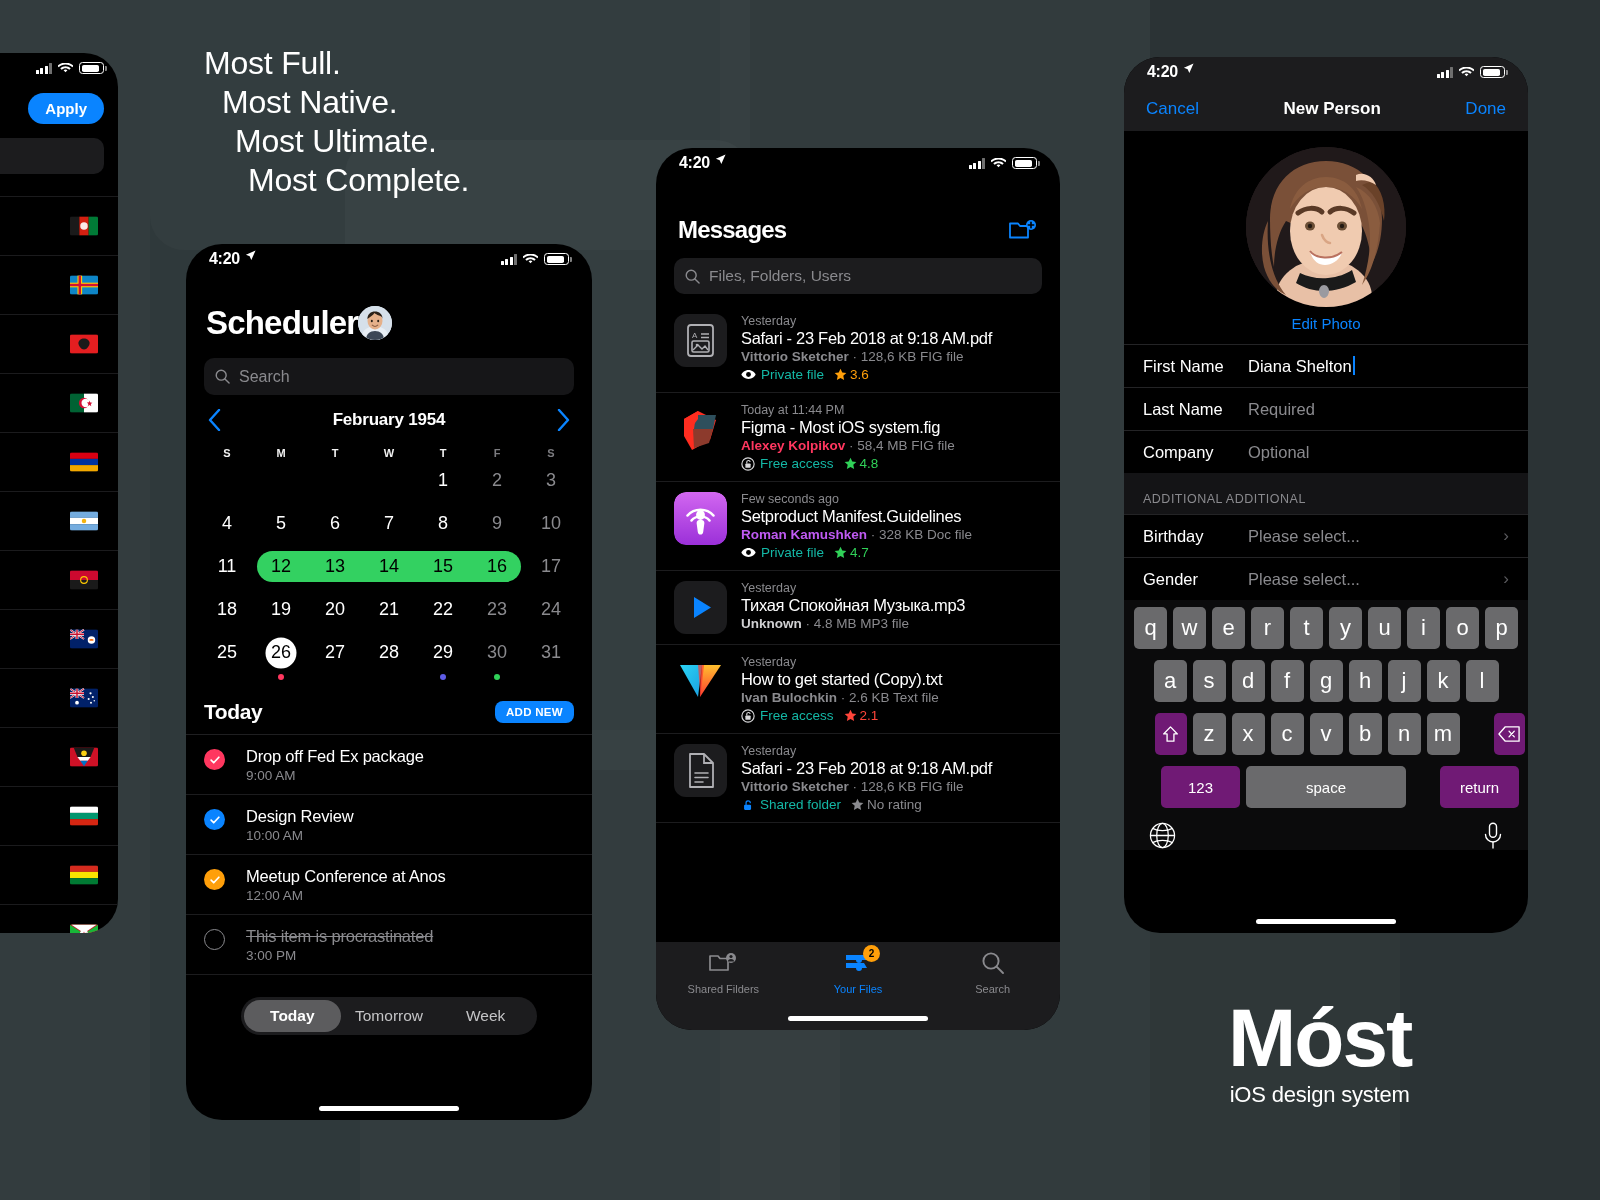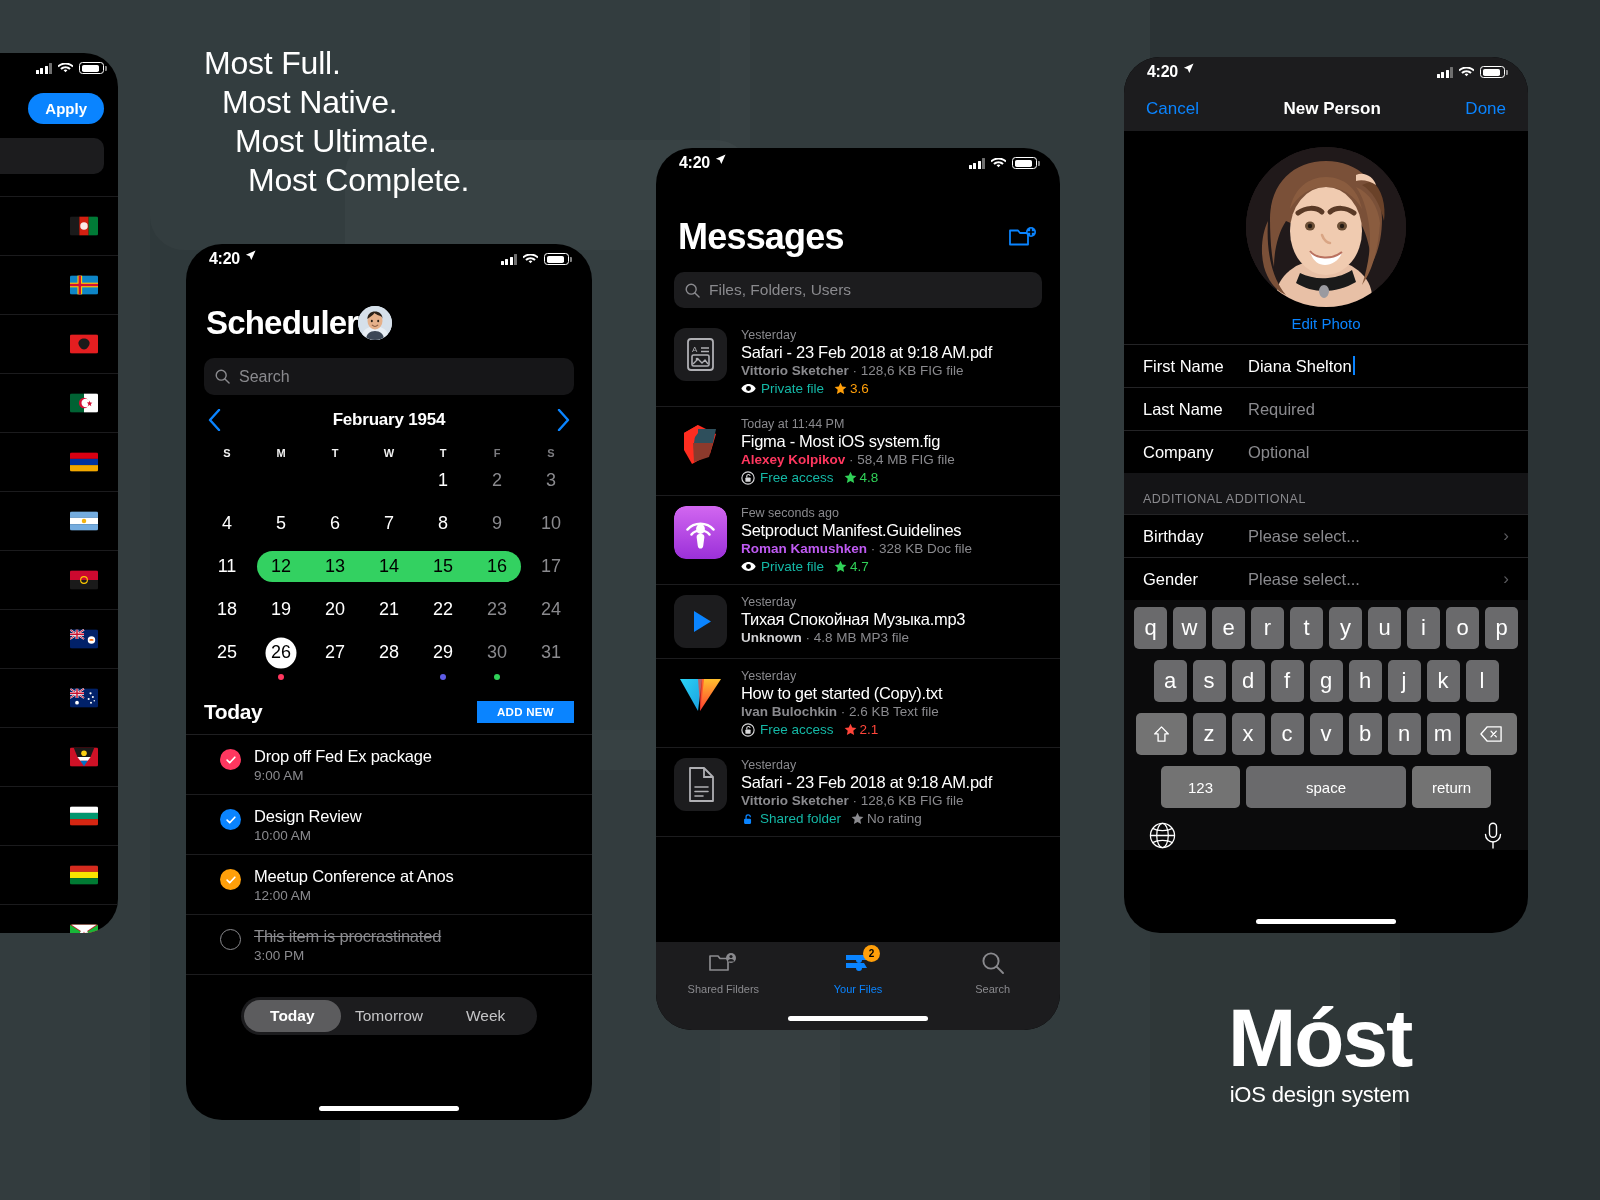--- a/index.html
+++ b/index.html
@@ -72,36 +72,36 @@
   .cal-cell { text-align:center; color:#fff; font-size:18px; position:relative; z-index:2; }
   .cal-cell.dim { color:#8a8a8e; }
   .cal-cell.on-green { color:#000; font-weight:400; }
   .cal-cell.today { color:#000; }
   .today-circ { position:absolute; left:50%; top:50%; transform:translate(-50%,-50%); width:31px; height:31px; border-radius:50%; background:#fff; z-index:1; }
   .green-pill { position:absolute; left:calc(14.2857% * 1 + 3px); top:6px; width:calc(14.2857% * 5 - 6px); height:31px; background:#33d161; border-radius:16px; z-index:1; }
   .dots-row { display:grid; grid-template-columns:repeat(7,1fr); padding:0 14px; height:14px; }
   .dots-row span { justify-self:center; width:6px; height:6px; border-radius:50%; }
   .today-head { display:flex; align-items:center; justify-content:space-between; padding:12px 18px 10px; border-bottom:1px solid #1f1f21; }
   .today-head h3 { color:#fff; font-size:21px; font-weight:700; letter-spacing:-.4px; }
-  .addnew { background:#0a84ff; color:#fff; font-size:11.5px; font-weight:700; letter-spacing:.3px; border-radius:0; padding:5px 20px; }
-  .task { display:flex; gap:13px; align-items:flex-start; padding:12px 34px 11px; border-bottom:1px solid #1c1c1e; }
+  .addnew { background:#0a84ff; color:#fff; font-size:11.5px; font-weight:700; letter-spacing:.3px; border-radius:8px; padding:5px 11px; }
+  .task { display:flex; gap:21px; align-items:flex-start; padding:12px 18px 11px; border-bottom:1px solid #1c1c1e; }
   .tick { width:21px; height:21px; border-radius:50%; flex:none; display:flex; align-items:center; justify-content:center; margin-top:2px; }
   .tick svg { width:12px; height:12px; }
   .tick.empty { border:1.6px solid #8a8a8e; background:transparent; }
   .task-t { color:#fff; font-size:16.5px; letter-spacing:-.2px; }
   .task-t.done { color:#8a8a8e; text-decoration:line-through; }
   .task-s { color:#8a8a8e; font-size:13.5px; margin-top:2px; }
   .seg { margin:22px auto 0; width:296px; height:38px; background:#1c1c1e; border-radius:19px; display:flex; align-items:center; padding:3px; }
   .seg div { flex:1; text-align:center; color:#c4c4c6; font-size:15.5px; line-height:32px; border-radius:16px; }
   .seg div.active { background:#5c5c5e; color:#fff; font-weight:700; }
 
   
   #phone-messages { left:656px; top:148px; width:404px; height:882px; border-radius:36px; }
   .msg-head { display:flex; align-items:center; justify-content:space-between; padding:38px 22px 0; }
-  .msg-title { color:#fff; font-size:36px; font-weight:700; letter-spacing:-.8px; }
+  .msg-title { color:#fff; font-size:24px; font-weight:700; letter-spacing:-.8px; }
   .msg-search { margin:14px 18px 0; height:36px; background:#1c1c1e; border-radius:10px; display:flex; align-items:center; gap:9px; padding:0 11px; }
   .msg-search span.ph { color:#8a8a8e; font-size:15.5px; }
   .msg-list { margin-top:10px; }
   .msg-item { display:flex; gap:14px; padding:10px 18px 10px; border-bottom:1px solid #1c1c1e; align-items:flex-start; }
   .thumb { width:53px; height:53px; border-radius:12px; flex:none; display:flex; align-items:center; justify-content:center; overflow:hidden; }
   .thumb.dark { background:#1c1c1e; }
   .msg-time { color:#8a8a8e; font-size:12.5px; }
   .msg-name { color:#fff; font-size:16.5px; letter-spacing:-.3px; margin-top:1px; }
   .msg-sub { font-size:13.5px; margin-top:1px; color:#8a8a8e; }
   .msg-sub .who { font-weight:700; }
@@ -128,21 +128,21 @@
   .np-field .val.ph { color:#8a8a8e; }
   .caret { display:inline-block; width:2px; height:19px; background:#0a84ff; vertical-align:-3px; margin-left:1px; }
   .np-sec { background:#141416; padding:16px 19px 7px; }
   .np-sec span { color:#8a8a8e; font-size:12.5px; letter-spacing:.5px; }
   .np-field .arr { margin-left:auto; color:#5a5a5e; font-size:17px; }
 
   
   .kb { background:#0b0b0c; padding:7px 3px 0; }
   .kb-row { display:flex; justify-content:center; gap:6px; margin-bottom:11px; }
   .key { background:#6a6a6c; color:#fff; border-radius:5px; height:42px; width:33px; display:flex; align-items:center; justify-content:center; font-size:22px; font-weight:400; }
-  .key.dk { background:#737373; }
+  .key.dk { background:#701a75;margin-left:28px; }
   .key.wide { width:51px; }
   .key.space { width:160px; font-size:15px; }
   .key.ret { width:79px; font-size:15px; }
   .key.num { width:79px; font-size:15px; }
   .kb-bottom { display:flex; justify-content:space-between; padding:3px 22px 0; }
 
   
   .logo { position:absolute; left:1228px; top:1000px; z-index:6; text-align:center; }
   .logo .word { color:#fff; font-size:82px; font-weight:700; letter-spacing:-2px; line-height:76px; position:relative; display:inline-block; }
   .logo .sub { color:#fff; font-size:22px; letter-spacing:-.2px; margin-top:6px; }

